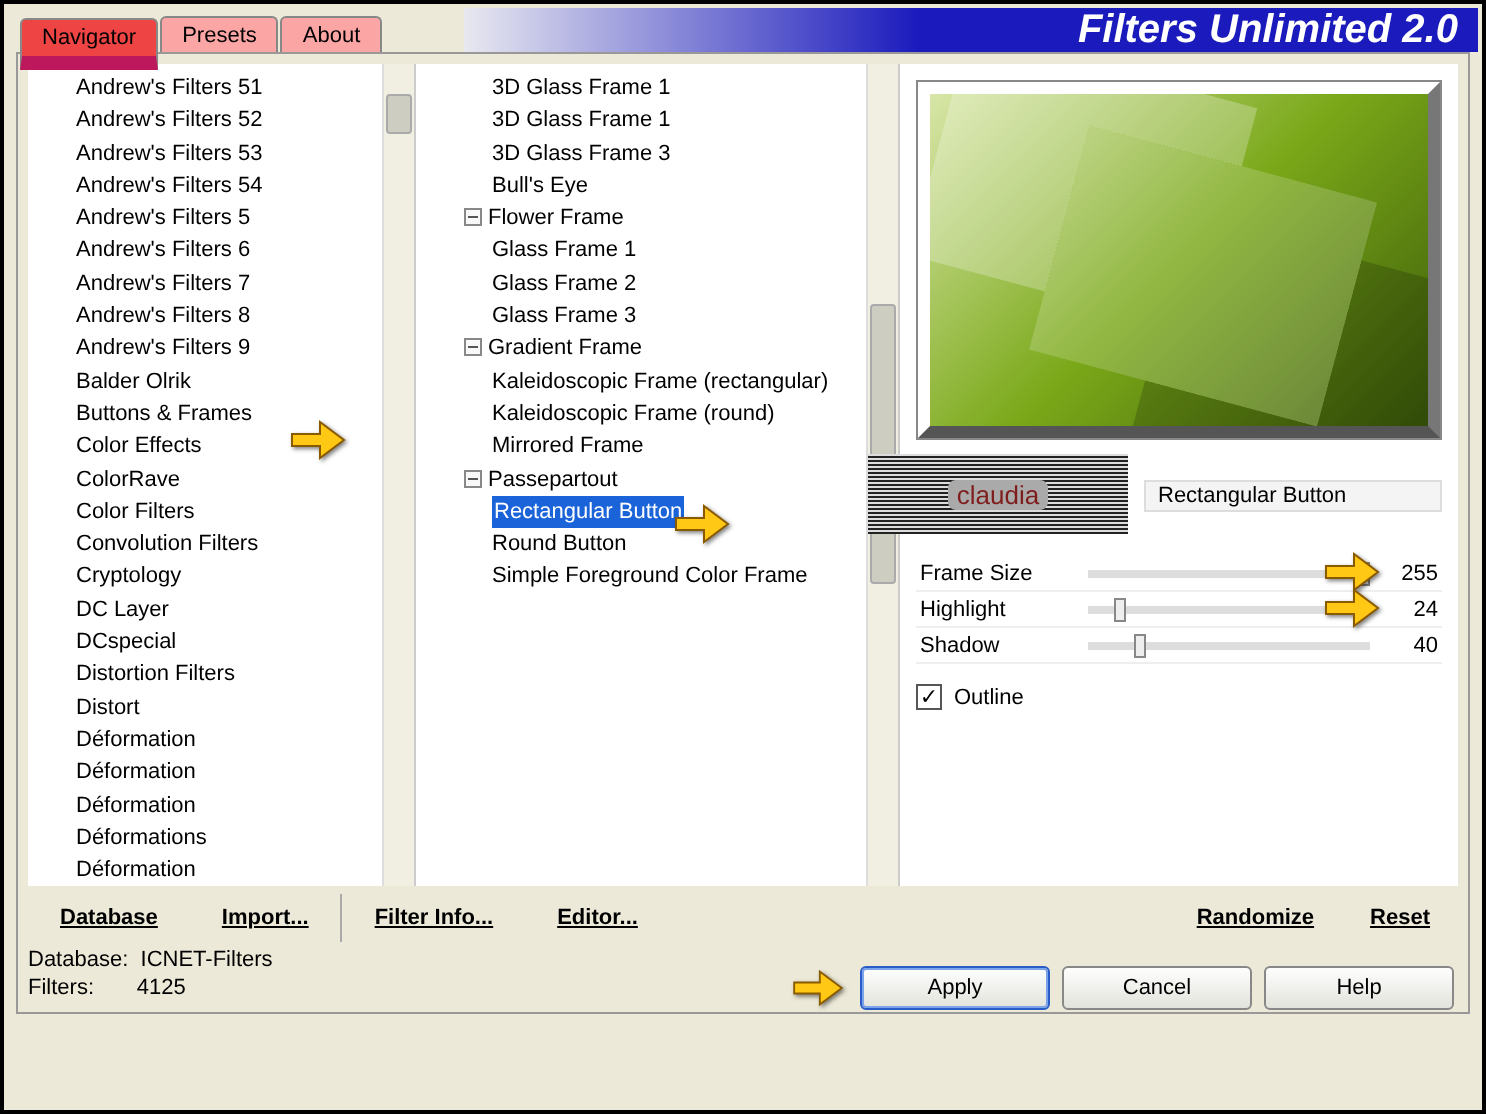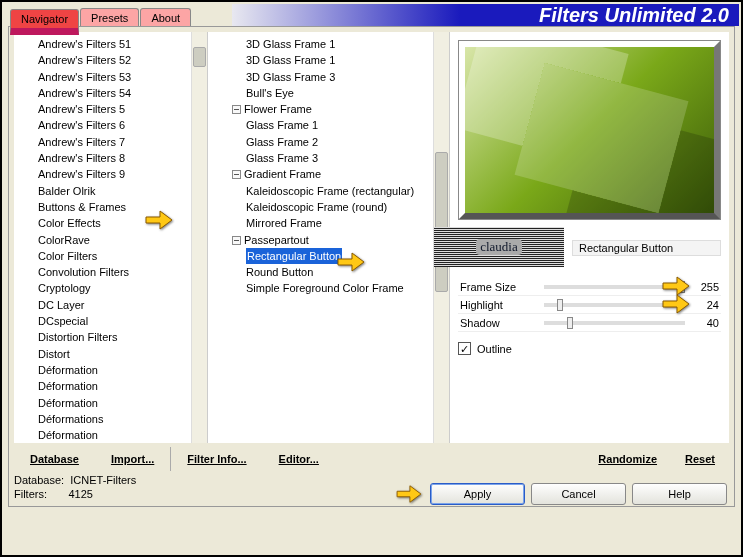--- a/index.html
+++ b/index.html
@@ -24,21 +24,21 @@
   .list .sel { background: #1a63d9; color: #fff; display: inline-block; padding: 0 1px; }
   .tree-ico { display: inline-block; width: 9px; height: 9px; border: 1px solid #888; margin-right: 3px; position: relative; top: 1px; background: #f8f8f8;}
   .tree-ico::before { content:''; position:absolute; left:1px; right:1px; top:3px; height:1px; background:#555;}
   .arrow { position: absolute; width: 30px; height: 24px; pointer-events:none; }
   .arrow svg { width:100%; height:100%; filter: drop-shadow(1px 1px 1px rgba(0,0,0,.5)); }
   .preview { position: absolute; top: 8px; left: 8px; right: 8px; height: 180px; border: 1px solid #888; background: #fff; overflow:hidden; }
   .preview-inner { position:absolute; inset:6px; background: linear-gradient(135deg, #d8e6a8, #7aa819, #3c5c09); }
   .preview-inner::after { content:''; position:absolute; left:25%; top:20%; width:60%; height:70%; background: rgba(255,255,255,.18); transform: rotate(15deg); box-shadow: -70px -30px 0 0 rgba(255,255,255,.25), 60px 30px 0 0 rgba(0,0,0,.18);}
   .preview-frame { position:absolute; inset:0; border: 6px solid; border-color: #fff #777 #555 #fff; }
   .badge { position: absolute; top: 195px; left: -16px; width: 130px; height: 40px; background: repeating-linear-gradient(0deg, #222 0 1px, #ddd 1px 2px); display:flex; align-items:center; justify-content:center;}
-  .badge span { font-family: Liberation Serif, serif; font-size: 13px; color:#0f172a; background: #aaa; padding: 0 4px; border-radius:4px;}
+  .badge span { font-family: Liberation Sans, sans-serif; font-size: 13px; color:#7f1d1d; background: #aaa; padding: 0 4px; border-radius:4px;}
   .filter-name { position: absolute; top: 208px; left: 122px; right: 8px; height: 16px; background: #f4f4f4; border: 1px solid #ddd; padding-left: 6px; line-height:15px;}
   .params { position:absolute; top: 246px; left: 8px; right: 8px;}
   .param-row { height: 18px; display:flex; align-items:center; position:relative; border-bottom: 1px solid #eee;}
   .param-row .lbl { flex: 0 0 80px; padding-left: 2px;}
   .param-row .slider { flex:1; height:4px; background:#ddd; position:relative; margin: 0 6px;}
   .param-row .slider .h { position:absolute; top:-4px; width:6px; height:12px; background:#eee; border:1px solid #888;}
   .param-row .val { width: 30px; text-align:right; padding-right:2px;}
   .outline-row { position:absolute; top: 310px; left: 8px; display:flex; align-items:center; gap:6px;}
   .chk { width:13px; height:13px; border:1px solid #555; background:#fff; display:inline-flex; align-items:center; justify-content:center;}
   .chk::after { content:'✓'; font-size:11px; color:#000; line-height:10px;}

